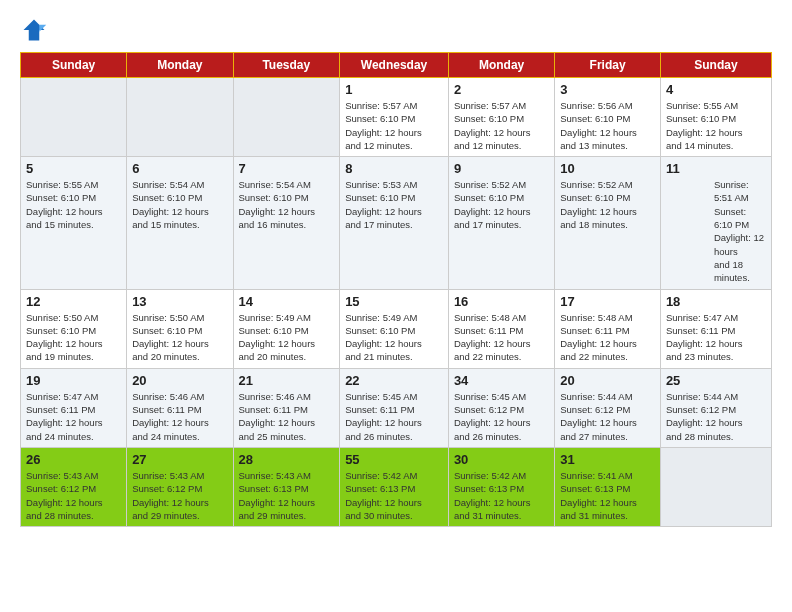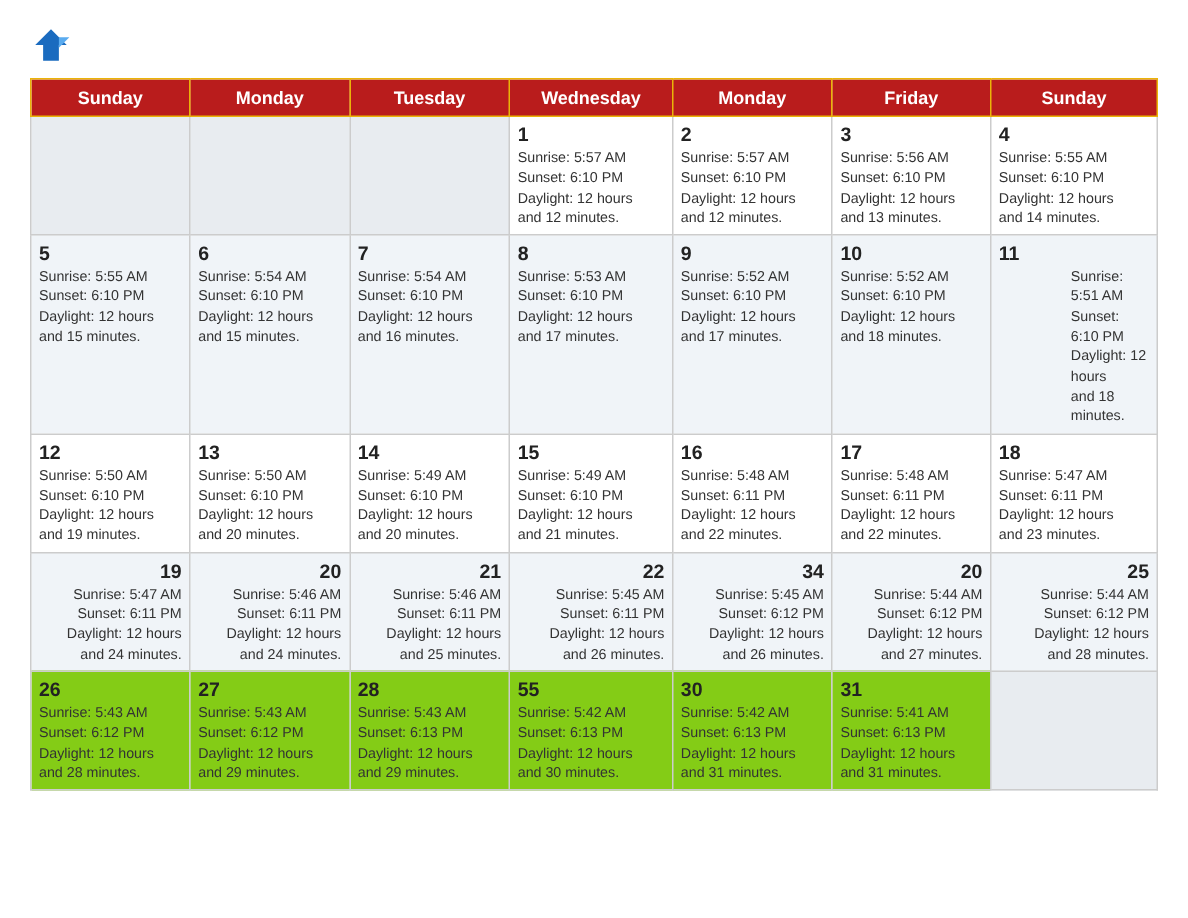--- a/index.html
+++ b/index.html
@@ -94,21 +94,21 @@
     .day-info {
       font-size: 9.5px;
       color: #333;
       line-height: 1.4;
     }
     
     .row-1 td { background: #fff; }
     .row-1 td.empty { background: #e8ecf0; }
     .row-2 td { background: #edf2f7; }
     .row-3 td { background: #fff; }
-    .row-4 td { background: #edf2f7; text-align: right; }
+    .row-4 td { background: #edf2f7; }
     .row-5 td { background: #84cc16; }
     .row-5 td.empty { background: #e8ecf0; }
   </style>
 </head>
 <body>
 
 <div class="page">
   <div class="header">
     <div class="logo">
       <svg class="logo-icon" viewBox="0 0 32 32" width="32" height="32">

